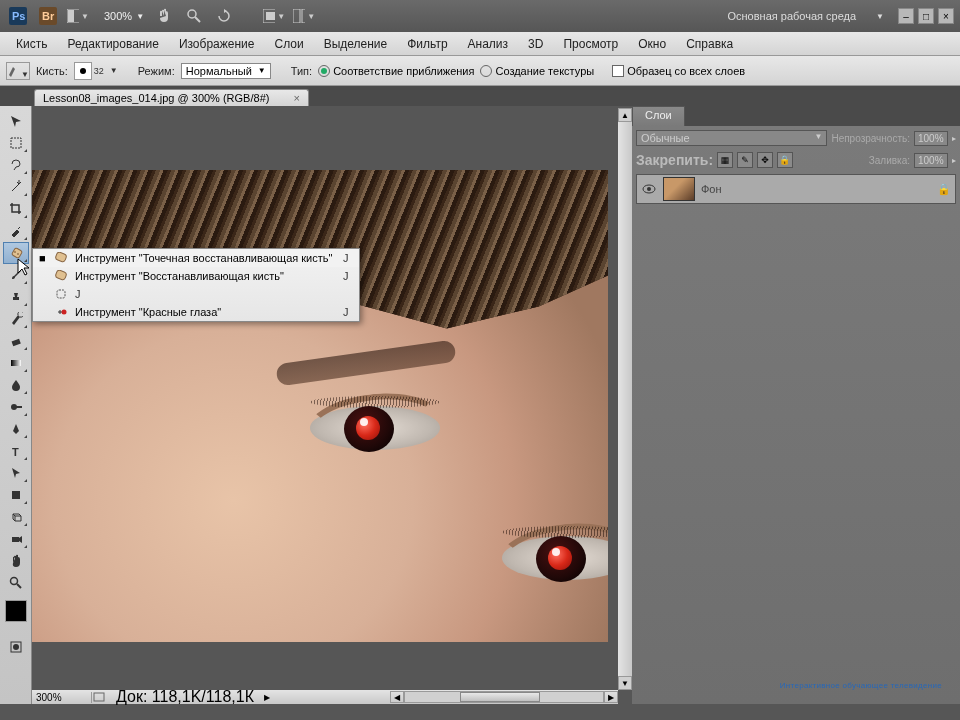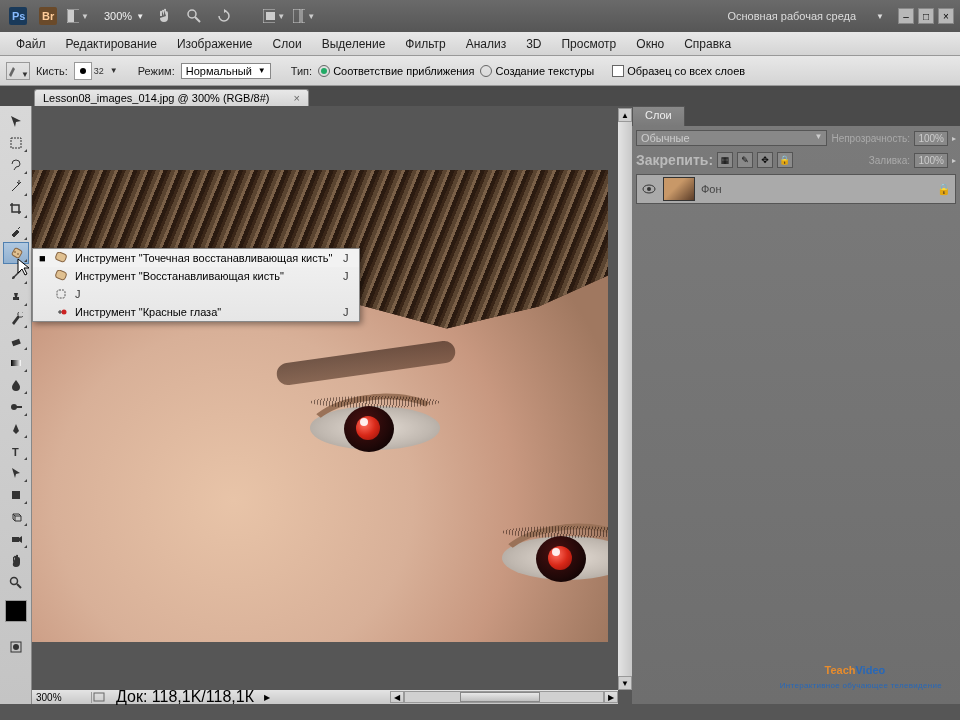--- a/index.html
+++ b/index.html
@@ -72,21 +72,21 @@
 .flyout-row .lbl { flex: 1; font-size: 11px; }
 .flyout-row .shortcut { font-size: 11px; color: #333; width: 10px; }
 
 .panel-col { width: 328px; background: #6a6a6a; display: flex; flex-direction: column; }
 .panel-tab-row { height: 20px; background: #4a4a4a; display: flex; }
 .panel-tab { background: linear-gradient(#8a8a8a,#7a7a7a); padding: 2px 12px; color: #eee; font-size: 11px; border: 1px solid #555; border-bottom: none; }
 .panel-body { background: linear-gradient(#7a7a7a,#6e6e6e); flex: 1; padding: 4px; }
 .blend-row { display: flex; align-items: center; gap: 4px; margin-bottom: 6px; }
 .blend-select { flex: 1; background: #888; border: 1px solid #555; padding: 1px 4px; color: #ccc; font-size: 11px; display: flex; justify-content: space-between; }
 .opacity-lbl { color: #aaa; font-size: 10px; }
-.opacity-val { width: 34px; background: #888; border: 1px solid #555; color: #ccc; padding: 1px 3px; font-size: 10px; text-align: right; }
+.opacity-val { width: 34px; background: #888; border: 1px solid #555; color: #ccc; padding: 1px 3px; font-size: 10px; text-align: left; }
 .lock-row { display: flex; align-items: center; gap: 4px; margin-bottom: 6px; }
 .lock-lbl { color: #bbb; font-size: 14px; font-weight: bold; }
 .lock-icon { width: 16px; height: 16px; border: 1px solid #555; background: #8a8a8a; display: flex; align-items: center; justify-content: center; font-size: 9px; }
 .layer-row { background: #aaa; display: flex; align-items: center; padding: 2px 4px; gap: 6px; border: 1px solid #555; }
 .layer-eye { width: 16px; height: 16px; display: flex; align-items: center; justify-content: center; }
 .layer-thumb { width: 32px; height: 24px; background: linear-gradient(135deg,#c89868 40%,#5a3c28); border: 1px solid #333; }
 .layer-name { flex: 1; color: #444; font-size: 11px; }
 .layer-lock { font-size: 11px; }
 
 .watermark { position: absolute; right: 18px; bottom: 30px; text-align: center; }
@@ -163,21 +163,21 @@
   <div class="workspace-name">
       <span>Основная рабочая среда</span>
       <span class="chev">▼</span>
     </div>
   <div class="win-btn">–</div>
   <div class="win-btn">□</div>
   <div class="win-btn">×</div>
 </div>
 
 <div class="menu-bar">
-  <div class="menu-item">Файл</div>
+  <div class="menu-item">Кисть</div>
   <div class="menu-item">Редактирование</div>
   <div class="menu-item">Изображение</div>
   <div class="menu-item">Слои</div>
   <div class="menu-item">Выделение</div>
   <div class="menu-item">Фильтр</div>
   <div class="menu-item">Анализ</div>
   <div class="menu-item">3D</div>
   <div class="menu-item">Просмотр</div>
   <div class="menu-item">Окно</div>
   <div class="menu-item">Справка</div>
@@ -485,15 +485,14 @@
   </div>
 </div>
 
 <div class="cursor-arrow">
   <svg width="16" height="20">
       <path d="M1 1 L1 15 L5 11 L8 17 L10 16 L7 10 L12 10 Z" fill="#fff" stroke="#000"></path>
     </svg>
 </div>
 
 <div class="watermark">
-  <div class="t1"><span class="orange">Teach</span><span class="blue">Video</span></div>
   <div class="t2">Интерактивное обучающее телевидение</div>
 </div>
 
 </body></html>

